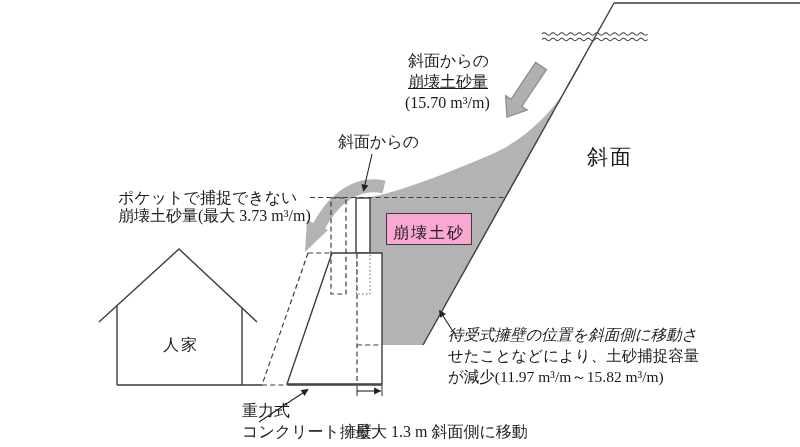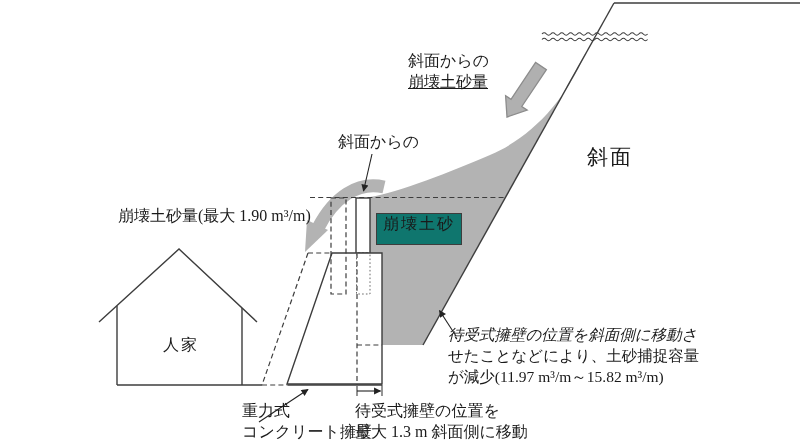--- a/index.html
+++ b/index.html
@@ -15,23 +15,23 @@
   .lbl{
     position:absolute;
     white-space:nowrap;
     font-size:16px;
     line-height:21px;
     color:#1a1a1a;
   }
   .lbl-sm{font-size:15.5px;line-height:20.5px;}
   .soil-box{
     position:absolute;
-    left:376px;top:213px;width:84px;height:30px;
-    background:#0f766e;border:1.4px solid #3d3d3d;
-    display:flex;align-items:flex-start;justify-content:center;
+    left:386px;top:213px;width:84px;height:30px;
+    background:#f9a8d4;border:1.4px solid #3d3d3d;
+    display:flex;align-items:flex-end;justify-content:center;
     font-size:16px;letter-spacing:2px;
   }
   
   .ln{stroke:#3d3d3d;stroke-width:1.4;fill:none;}
   .ln-thin{stroke:#3d3d3d;stroke-width:1.1;fill:none;}
   .dashed{stroke:#3d3d3d;stroke-width:1.2;fill:none;stroke-dasharray:5 3.2;}
   .dotted{stroke:#6a6a6a;stroke-width:1;fill:none;stroke-dasharray:1.6 2.2;}
   .whitefill{fill:#fff;}
   .annot{stroke:#222;stroke-width:1.1;fill:none;}
 </style>
@@ -92,36 +92,37 @@
     <line class="ln" x1="117" y1="306" x2="117" y2="385"></line>
     <line class="ln" x1="242" y1="308" x2="242" y2="385"></line>
 
     <line class="annot" x1="372" y1="154" x2="363.5" y2="191" marker-end="url(#ah)"></line>
     <line class="annot" x1="259" y1="422" x2="308" y2="389.5" marker-end="url(#ah)"></line>
     <line class="annot" x1="456" y1="336" x2="439.5" y2="310.5" marker-end="url(#ah)"></line>
   </svg>
 
   <div class="lbl" style="left:408px;top:50px;">斜面からの</div>
   <div class="lbl" style="left:408px;top:71px;text-decoration:underline;">崩壊土砂量</div>
+  <div class="lbl" style="left:405px;top:92px;">(15.70 m³/m)</div>
 
   <div class="lbl" style="left:587px;top:147px;font-size:21px;letter-spacing:2px;">斜面</div>
 
   <div class="lbl" style="left:338px;top:131px;">斜面からの</div>
 
-  <div class="lbl" style="left:118px;top:205px;">崩壊土砂量(最大 1.90 m³/m)</div>
+  <div class="lbl" style="left:118px;top:187px;">ポケットで捕捉できない</div>
+  <div class="lbl" style="left:118px;top:205px;">崩壊土砂量(最大 3.73 m³/m)</div>
 
   <div class="soil-box">
     <span>崩壊土砂</span>
   </div>
 
   <div class="lbl" style="left:163px;top:334px;letter-spacing:2px;">人家</div>
 
   <div class="lbl lbl-sm" style="left:448px;top:325px;font-style:italic;">待受式擁壁の位置を斜面側に移動さ</div>
   <div class="lbl lbl-sm" style="left:448px;top:346px;">せたことなどにより、土砂捕捉容量</div>
   <div class="lbl lbl-sm" style="left:448px;top:367px;">が減少(11.97 m³/m～15.82 m³/m)</div>
 
   <div class="lbl" style="left:242px;top:400px;">重力式</div>
   <div class="lbl" style="left:242px;top:421px;">コンクリート擁壁</div>
 
-  <div class="lbl" style="left:355px;top:400px;">待受式擁壁の位置を</div>
   <div class="lbl" style="left:355px;top:421px;">最大 1.3 m 斜面側に移動</div>
 
 </div>
 
 </body></html>

